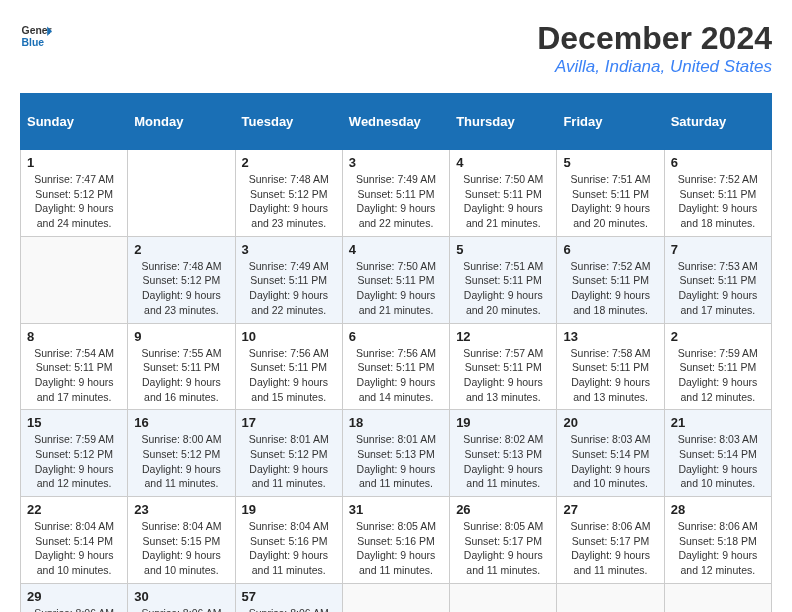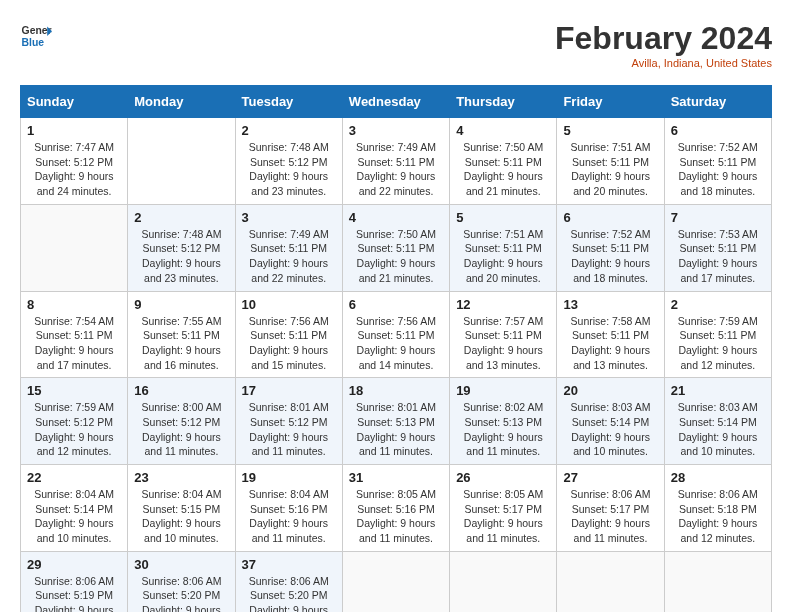--- a/index.html
+++ b/index.html
@@ -27,32 +27,33 @@
     }
     .title-block {
       text-align: right;
     }
     .month-title {
       font-size: 32px;
       font-weight: bold;
       color: #333;
     }
     .location {
-      font-size: 11px;
-      color: #c2410c;
+      font-size: 17px;
+      color: #3b82f6;
+      font-style: italic;
     }
     .calendar {
       width: 100%;
       border-collapse: collapse;
       font-size: 11px;
     }
     .calendar thead th {
       background: #1a6fb5;
       color: #fff;
-      padding: 8px 6px;
+      padding: 20px 6px;
       text-align: left;
       font-size: 13px;
       font-weight: bold;
       border: 1px solid #1a6fb5;
     }
     .calendar tbody td {
       border: 1px solid #ccc;
       vertical-align: top;
       padding: 5px 6px;
       width: calc(100% / 7);
@@ -84,21 +85,21 @@
 
 <div class="header">
   <div class="logo">
     <svg class="logo-icon" viewBox="0 0 40 40" width="40" height="40">
       <text x="2" y="18" font-size="13" font-weight="bold" fill="#333" font-family="Arial">General</text>
       <text x="2" y="33" font-size="13" font-weight="bold" fill="#1a6fb5" font-family="Arial">Blue</text>
       <polygon points="34,8 40,14 34,20" fill="#1a6fb5"></polygon>
     </svg>
   </div>
   <div class="title-block">
-    <div class="month-title">February 2024</div>
+    <div class="month-title">December 2024</div>
     <div class="location">Avilla, Indiana, United States</div>
   </div>
 </div>
 
 <table class="calendar">
   <thead>
     <tr>
       <th>Sunday</th>
       <th>Monday</th>
       <th>Tuesday</th>
@@ -256,21 +257,21 @@
       <tr>
         <td>
           <span class="day-num">29</span>
           <div class="day-info">Sunrise: 8:06 AM<br>Sunset: 5:19 PM<br>Daylight: 9 hours and 12 minutes.</div>
         </td>
         <td>
           <span class="day-num">30</span>
           <div class="day-info">Sunrise: 8:06 AM<br>Sunset: 5:20 PM<br>Daylight: 9 hours and 13 minutes.</div>
         </td>
         <td>
-          <span class="day-num">37</span>
+          <span class="day-num">57</span>
           <div class="day-info">Sunrise: 8:06 AM<br>Sunset: 5:20 PM<br>Daylight: 9 hours and 14 minutes.</div>
         </td>
         <td class="empty-cell"></td>
         <td class="empty-cell"></td>
         <td class="empty-cell"></td>
         <td class="empty-cell"></td>
       </tr>
     </tbody>
 </table>
 

